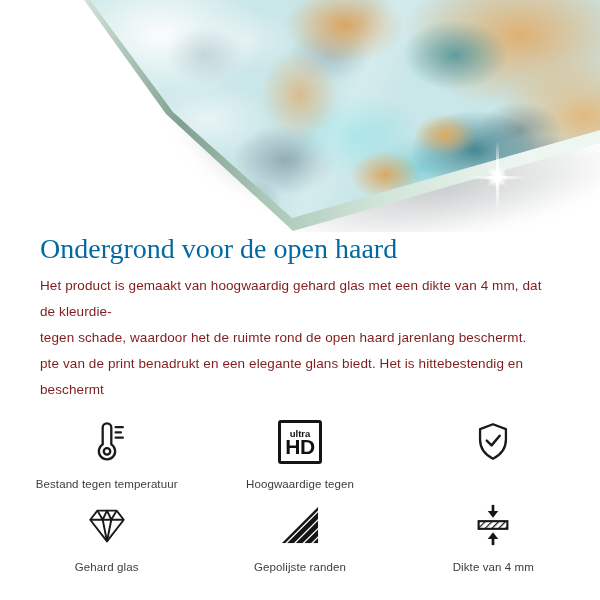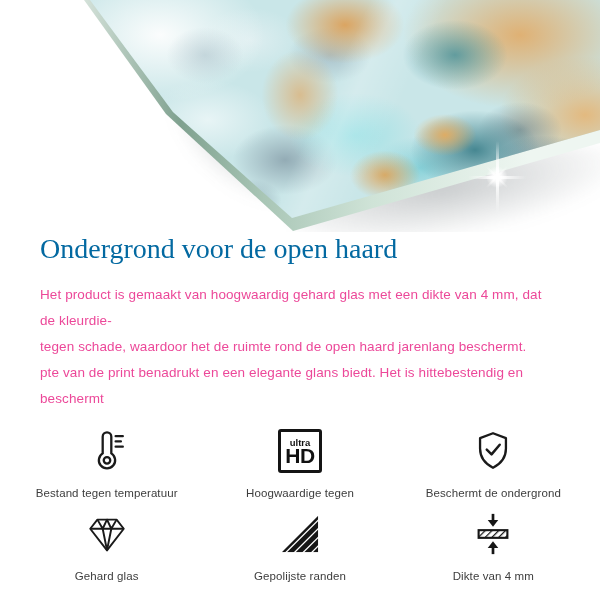--- a/index.html
+++ b/index.html
@@ -48,21 +48,21 @@
   .ray-v{left:-1.5px;top:-36px;width:3px;height:72px;}
   .ray-h{left:-29px;top:-1.5px;width:58px;height:3px;background:linear-gradient(to right,rgba(255,255,255,0),#fff 45%,#fff 55%,rgba(255,255,255,0)) !important;}
   .ray-d{left:-1.2px;top:-15px;width:2.4px;height:30px;opacity:.8;}
   .d1{transform:rotate(45deg);}  .d2{transform:rotate(-45deg);}
   .sparkle .core{position:absolute;left:-11px;top:-11px;width:22px;height:22px;border-radius:50%;
     background:radial-gradient(circle,#ffffff 0%,rgba(255,255,255,.85) 30%,rgba(255,255,255,0) 70%);}
   
   .content{padding:0 40px;}
   .title{font-family:"Liberation Serif","DejaVu Serif",serif;font-weight:400;color:#0369a1;
     font-size:28px;line-height:33px;margin:0;}
-  .desc{margin-top:17px;color:#ec4899;font-size:13.5px;line-height:26px;letter-spacing:.1px;}
+  .desc{margin-top:8px;color:#7f1d1d;font-size:13.5px;line-height:26px;letter-spacing:.1px;}
   
   .features{display:grid;grid-template-columns:repeat(3,1fr);row-gap:12px;margin:16px 10px 0;}
   .feature{display:flex;flex-direction:column;align-items:center;text-align:center;}
   .icon-box{height:46px;display:flex;align-items:center;justify-content:center;}
   .feature-label{margin-top:13px;font-size:11.5px;color:#3d3d3d;letter-spacing:.1px;}
   .uhd{width:38px;height:38px;border:3px solid #141414;border-radius:3px;display:flex;
     flex-direction:column;align-items:center;justify-content:center;color:#111;}
   .uhd .t1{font-size:9.5px;font-weight:700;line-height:10px;}
   .uhd .t2{font-size:21px;font-weight:700;line-height:16px;letter-spacing:-.5px;}
   svg{display:block;}
@@ -120,21 +120,20 @@
     <div class="feature-label">Hoogwaardige tegen</div>
   </div>
 
   <div class="feature">
     <div class="icon-box">
       <svg width="46" height="46" viewBox="0 0 48 48" fill="none" stroke="#1a1a1a" stroke-width="2.4" stroke-linejoin="round" stroke-linecap="round">
         <path d="M24 5.5 L37.5 10.5 V21.5 C37.5 30.5 32 37.5 24 41.5 C16 37.5 10.5 30.5 10.5 21.5 V10.5 Z"></path>
         <path d="M17.5 22.5 L22.5 27.5 L31 17.5" stroke-width="2.6"></path>
       </svg>
     </div>
-    <div class="feature-label">Beschermt de ondergrond</div>
   </div>
 
   <div class="feature">
     <div class="icon-box">
       <svg width="46" height="46" viewBox="0 0 48 48" fill="none" stroke="#1a1a1a" stroke-width="2" stroke-linejoin="round">
         <path d="M14 9 L34 9 L41.5 18.5 L24 41 L6.5 18.5 Z"></path>
         <path d="M6.5 18.5 H41.5"></path>
         <path d="M14 9 L19.5 18.5 L24 9 L28.5 18.5 L34 9"></path>
         <path d="M19.5 18.5 L24 41 L28.5 18.5"></path>
       </svg>

